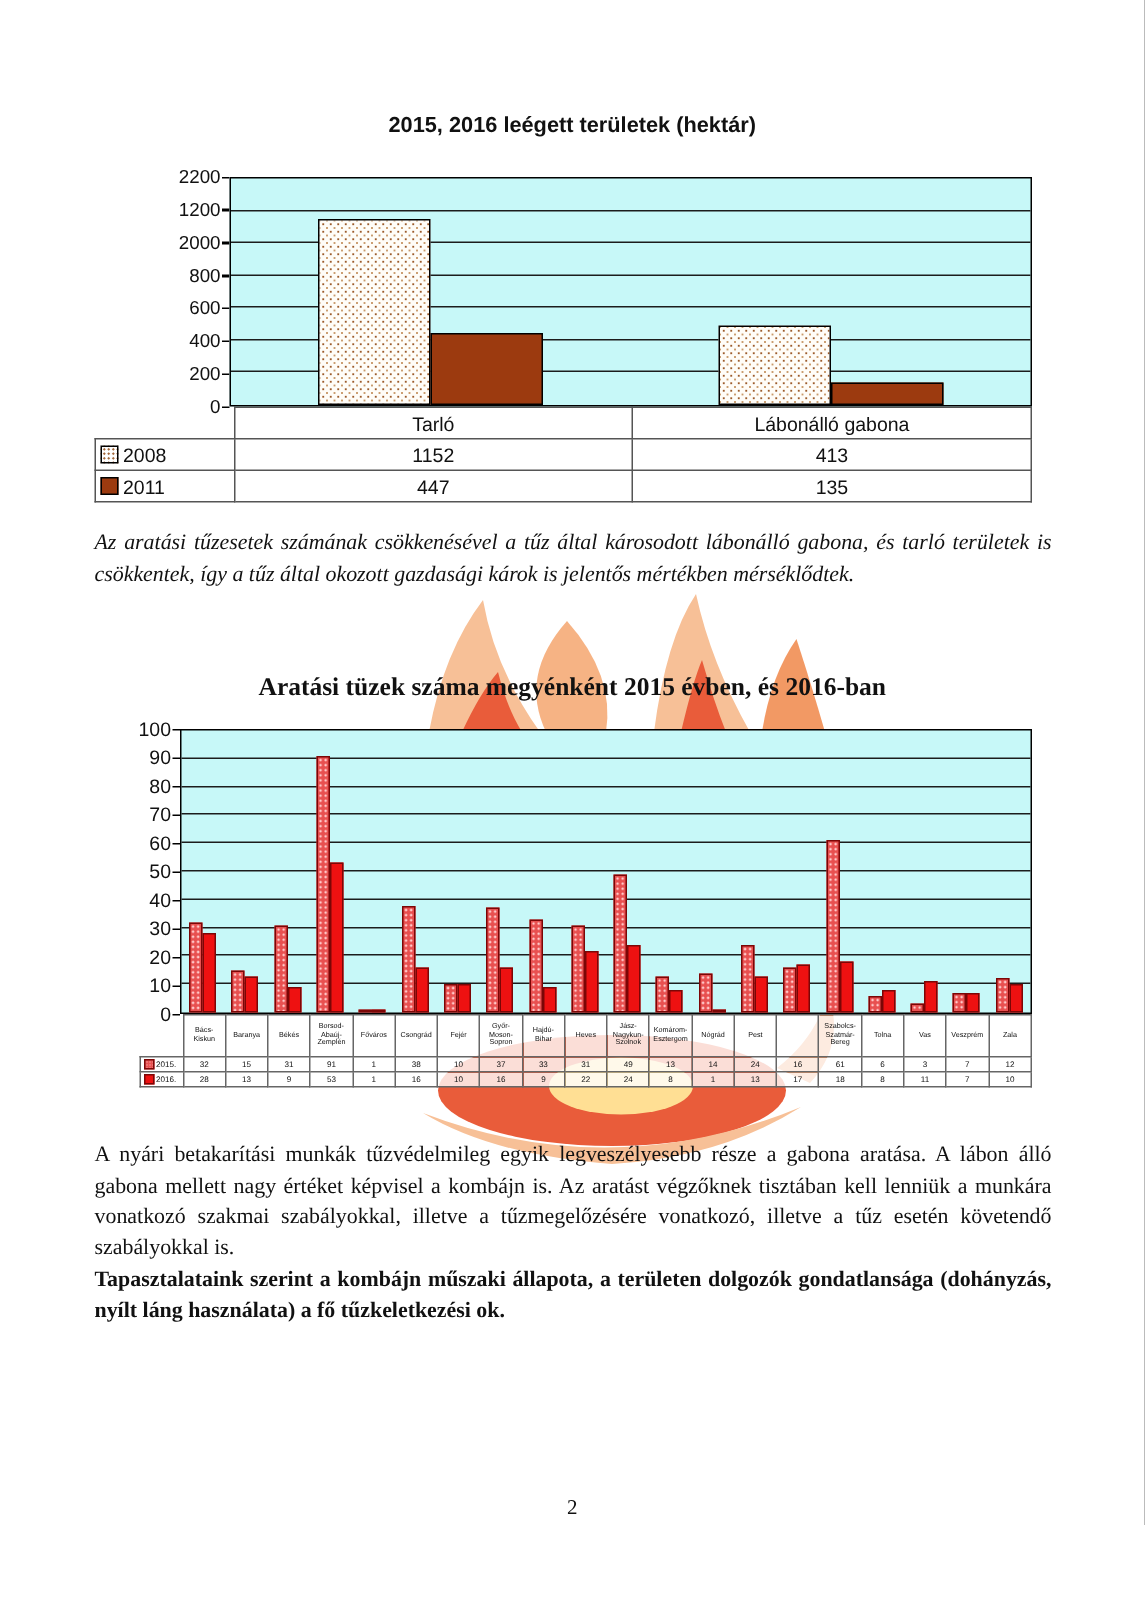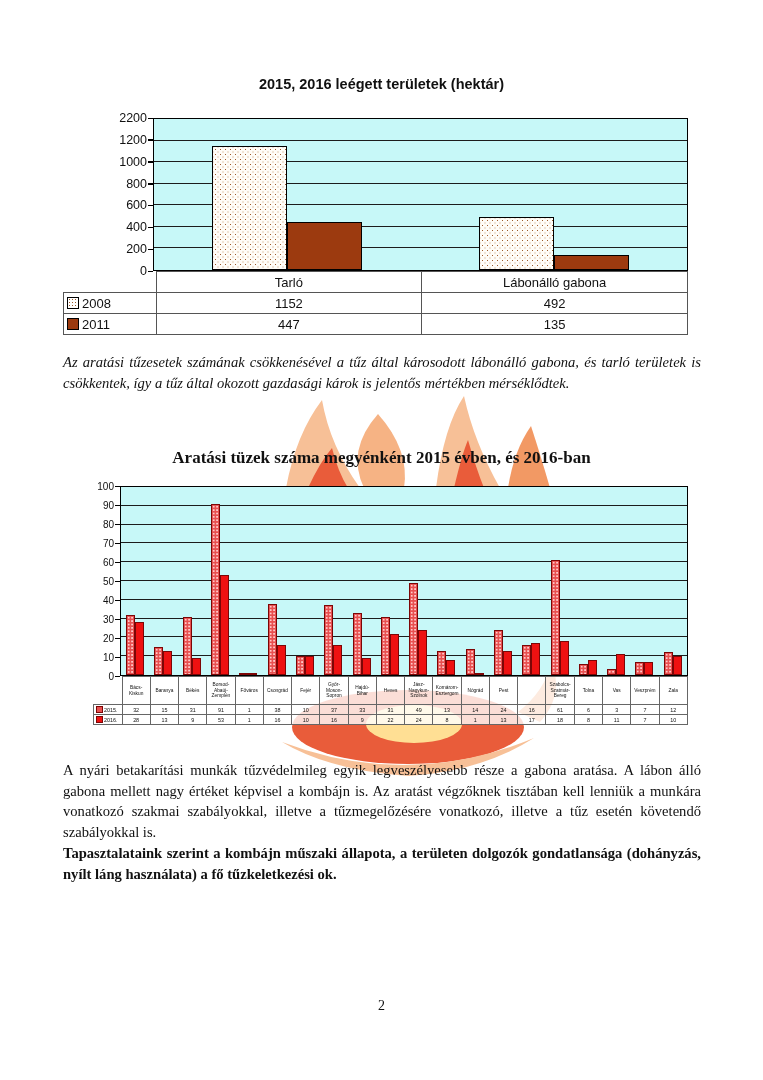--- a/index.html
+++ b/index.html
@@ -29,21 +29,21 @@
   .c1 .yaxis{width:90px;font-size:12.5px;}
   .c1 .plot{height:153px;flex:1;}
   .c1 .bar{width:75px;border:1.5px solid #000;}
   .c1 .bar.s0{background-color:#fffdf8;
       background-image:radial-gradient(circle,#9c5b2a .8px,transparent .95px),
                        radial-gradient(circle,#c89a6a .8px,transparent .95px);
       background-size:5px 5px;background-position:0 0,2.5px 2.5px;}
   .c1 .bar.s1{background:#9c3a0f;}
   
   .c2{top:486px;left:93px;width:595px;}
-  .c2 .yaxis{width:27px;font-size:10px;}
+  .c2 .yaxis{width:27px;font-size:13px;}
   .c2 .plot{height:190px;flex:1;}
   .c2 .bar{width:9px;border:1px solid #7c0606;}
   .c2 .bar.s0{background-color:#e85050;
       background-image:radial-gradient(circle,#ffcaca .8px,transparent .95px);
       background-size:3.4px 3.4px;}
   .c2 .bar.s1{background:#ee1111;}
   
   .dtable{width:100%;table-layout:fixed;border-collapse:collapse;
           font-family:"Liberation Sans",sans-serif;}
   .dtable td{border:1px solid #555;text-align:center;vertical-align:middle;
@@ -96,21 +96,21 @@
 
   <div class="title1 layer">2015, 2016 leégett területek (hektár)</div>
 
   <div class="chart c1 layer">
     <div class="chart-row">
       <div class="yaxis">
           <div class="ylab" style="bottom: 100%;">2200</div>
           <div class="tickmark" style="bottom: calc(100% - 1px);"></div>
           <div class="ylab" style="bottom: 85.7143%; margin-top: 31px;">1200</div>
           <div class="tickmark" style="bottom: calc(85.7143% - 1px);"></div>
-          <div class="ylab" style="bottom: 71.4286%;">1000</div>
+          <div class="ylab" style="bottom: 71.4286%;">2000</div>
           <div class="tickmark" style="bottom: calc(71.4286% - 1px);"></div>
           <div class="ylab" style="bottom: 57.1429%;">800</div>
           <div class="tickmark" style="bottom: calc(57.1429% - 1px);"></div>
           <div class="ylab" style="bottom: 42.8571%;">600</div>
           <div class="tickmark" style="bottom: calc(42.8571% - 1px);"></div>
           <div class="ylab" style="bottom: 28.5714%;">400</div>
           <div class="tickmark" style="bottom: calc(28.5714% - 1px);"></div>
           <div class="ylab" style="bottom: 14.2857%;">200</div>
           <div class="tickmark" style="bottom: calc(14.2857% - 1px);"></div>
           <div class="ylab" style="bottom: 0%;">0</div>
@@ -143,21 +143,21 @@
             <td>Lábonálló gabona</td>
           </tr>
           <tr class="datarow">
             <td class="legend">
               <div class="legend-inner">
                 <span class="legend-swatch s0"></span>
                 <span>2008</span>
               </div>
             </td>
             <td>1152</td>
-            <td>492</td>
+            <td>413</td>
           </tr>
           <tr class="datarow">
             <td class="legend">
               <div class="legend-inner">
                 <span class="legend-swatch s1"></span>
                 <span>2011</span>
               </div>
             </td>
             <td>447</td>
             <td>135</td>

